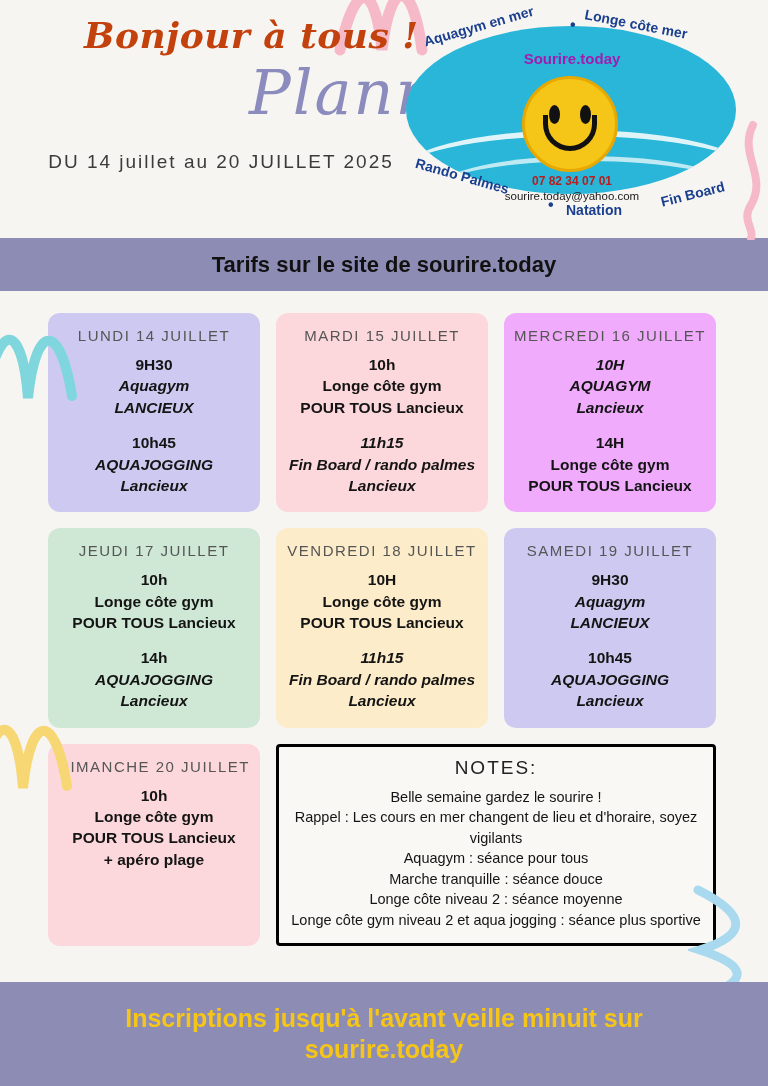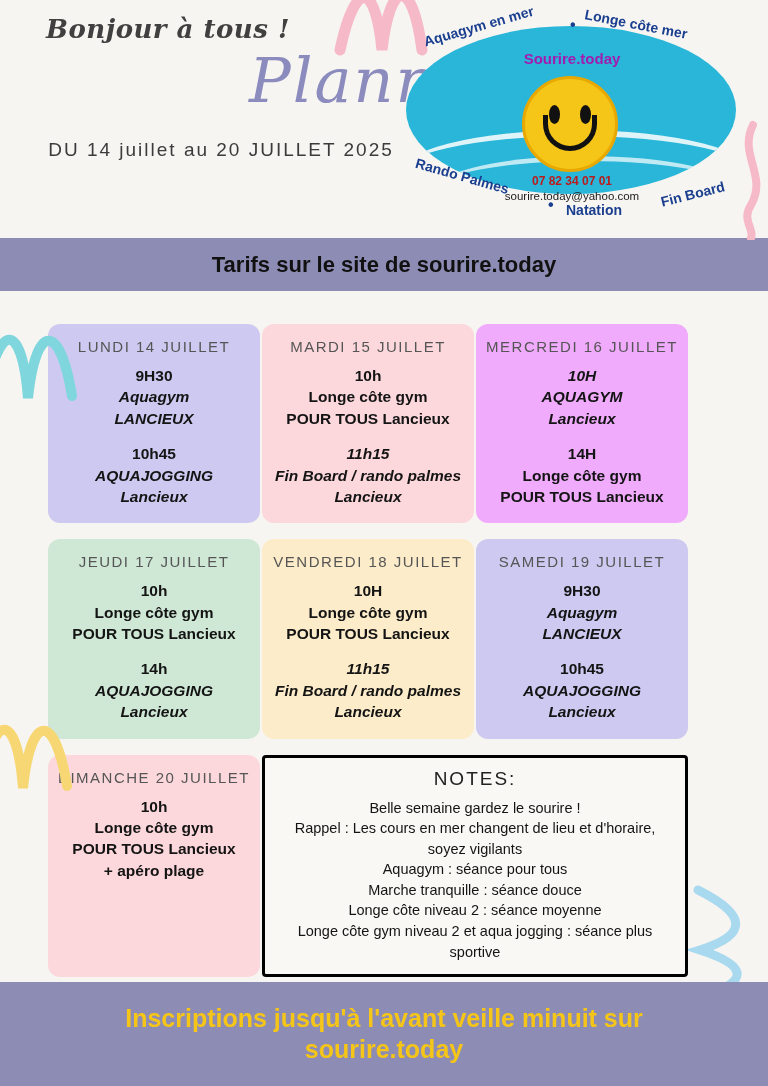--- a/index.html
+++ b/index.html
@@ -25,23 +25,23 @@
   
   .header {
     position: relative;
     height: 238px;
     padding: 14px 0 0 0;
   }
   .bonjour {
     font-family: "DejaVu Serif", serif;
     font-style: italic;
     font-weight: bold;
-    font-size: 26px;
-    color: #404040;
-    margin-left: 46px;
+    font-size: 36px;
+    color: #c2410c;
+    margin-left: 84px;
     letter-spacing: 0.5px;
   }
   .planning {
     font-family: "DejaVu Serif", serif;
     font-style: italic;
     font-size: 62px;
     color: #8b8bbd;
     margin-left: 24px;
     margin-top: 6px;
     line-height: 1;
@@ -164,24 +164,24 @@
     justify-content: center;
   }
   .tarif-band .txt {
     font-size: 22px;
     font-weight: bold;
     color: #111;
   }
 
   
   .grid {
-    padding: 33px 40px 0 48px;
+    padding: 22px 40px 0 48px;
     display: grid;
     grid-template-columns: 212px 212px 212px;
-    gap: 16px 2px;
+    gap: 16px 16px;
   }
   .card {
     border-radius: 12px;
     padding: 14px 8px 16px 8px;
     text-align: center;
   }
   .card .day {
     font-size: 15px;
     letter-spacing: 1.5px;
     color: #555;

